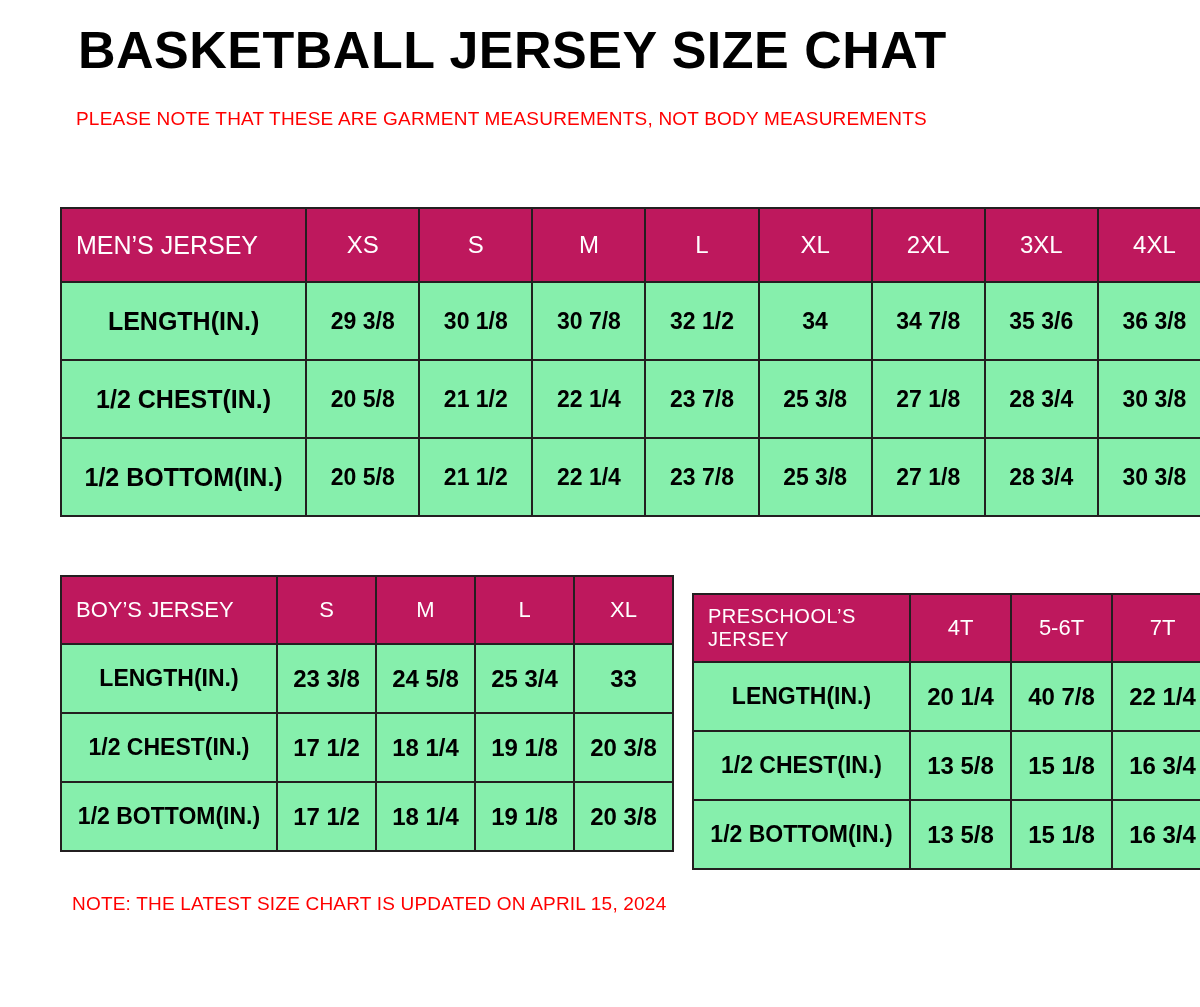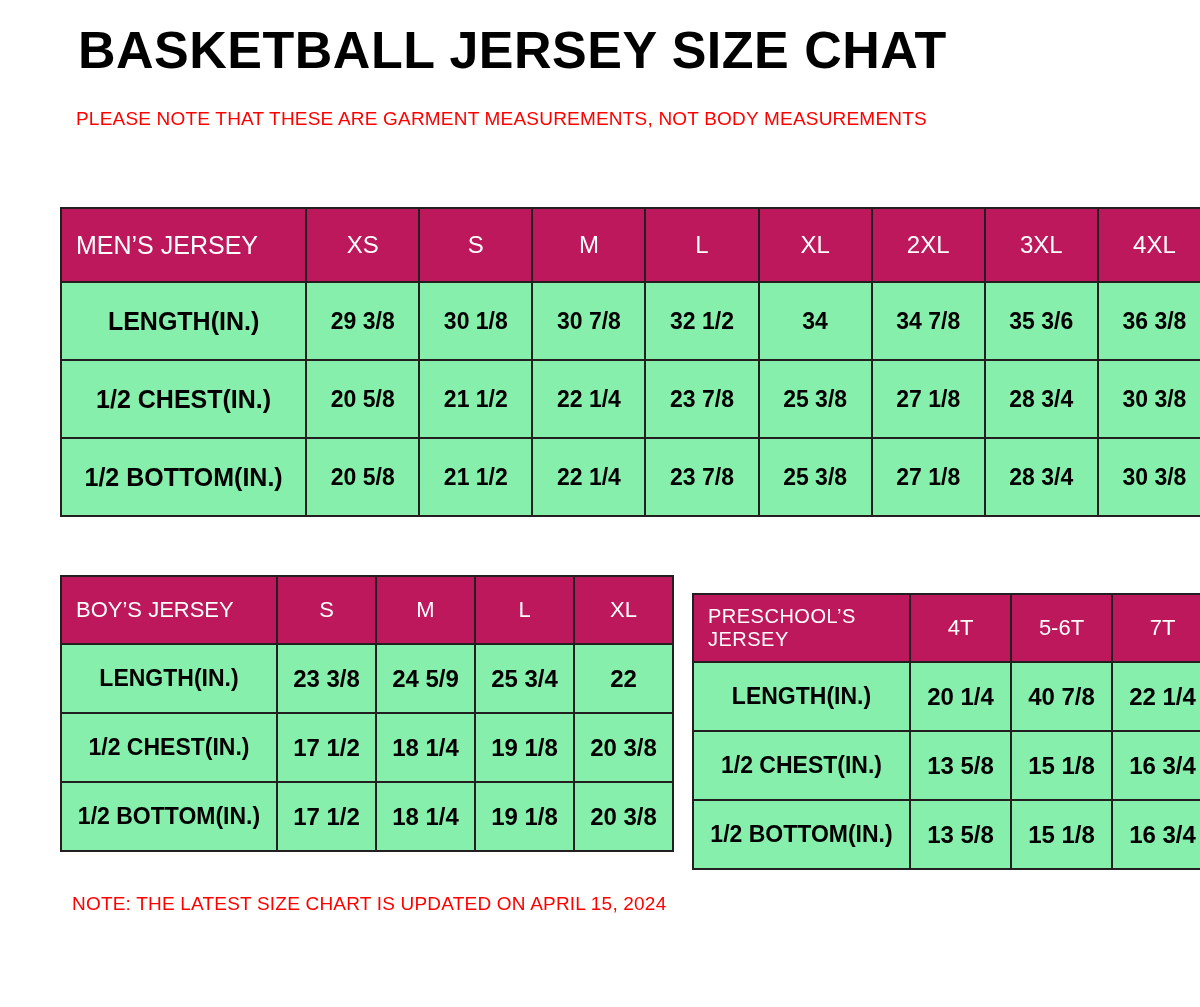--- a/index.html
+++ b/index.html
@@ -227,23 +227,23 @@
         <th>S</th>
         <th>M</th>
         <th>L</th>
         <th>XL</th>
       </tr>
     </thead>
     <tbody>
       <tr>
         <td class="rowlabel">LENGTH(IN.)</td>
         <td>23  3/8</td>
-        <td>24  5/9</td>
+        <td>24  5/8</td>
         <td>25  3/4</td>
-        <td>22</td>
+        <td>33</td>
       </tr>
       <tr>
         <td class="rowlabel">1/2  CHEST(IN.)</td>
         <td>17  1/2</td>
         <td>18  1/4</td>
         <td>19  1/8</td>
         <td>20  3/8</td>
       </tr>
       <tr>
         <td class="rowlabel">1/2  BOTTOM(IN.)</td>

